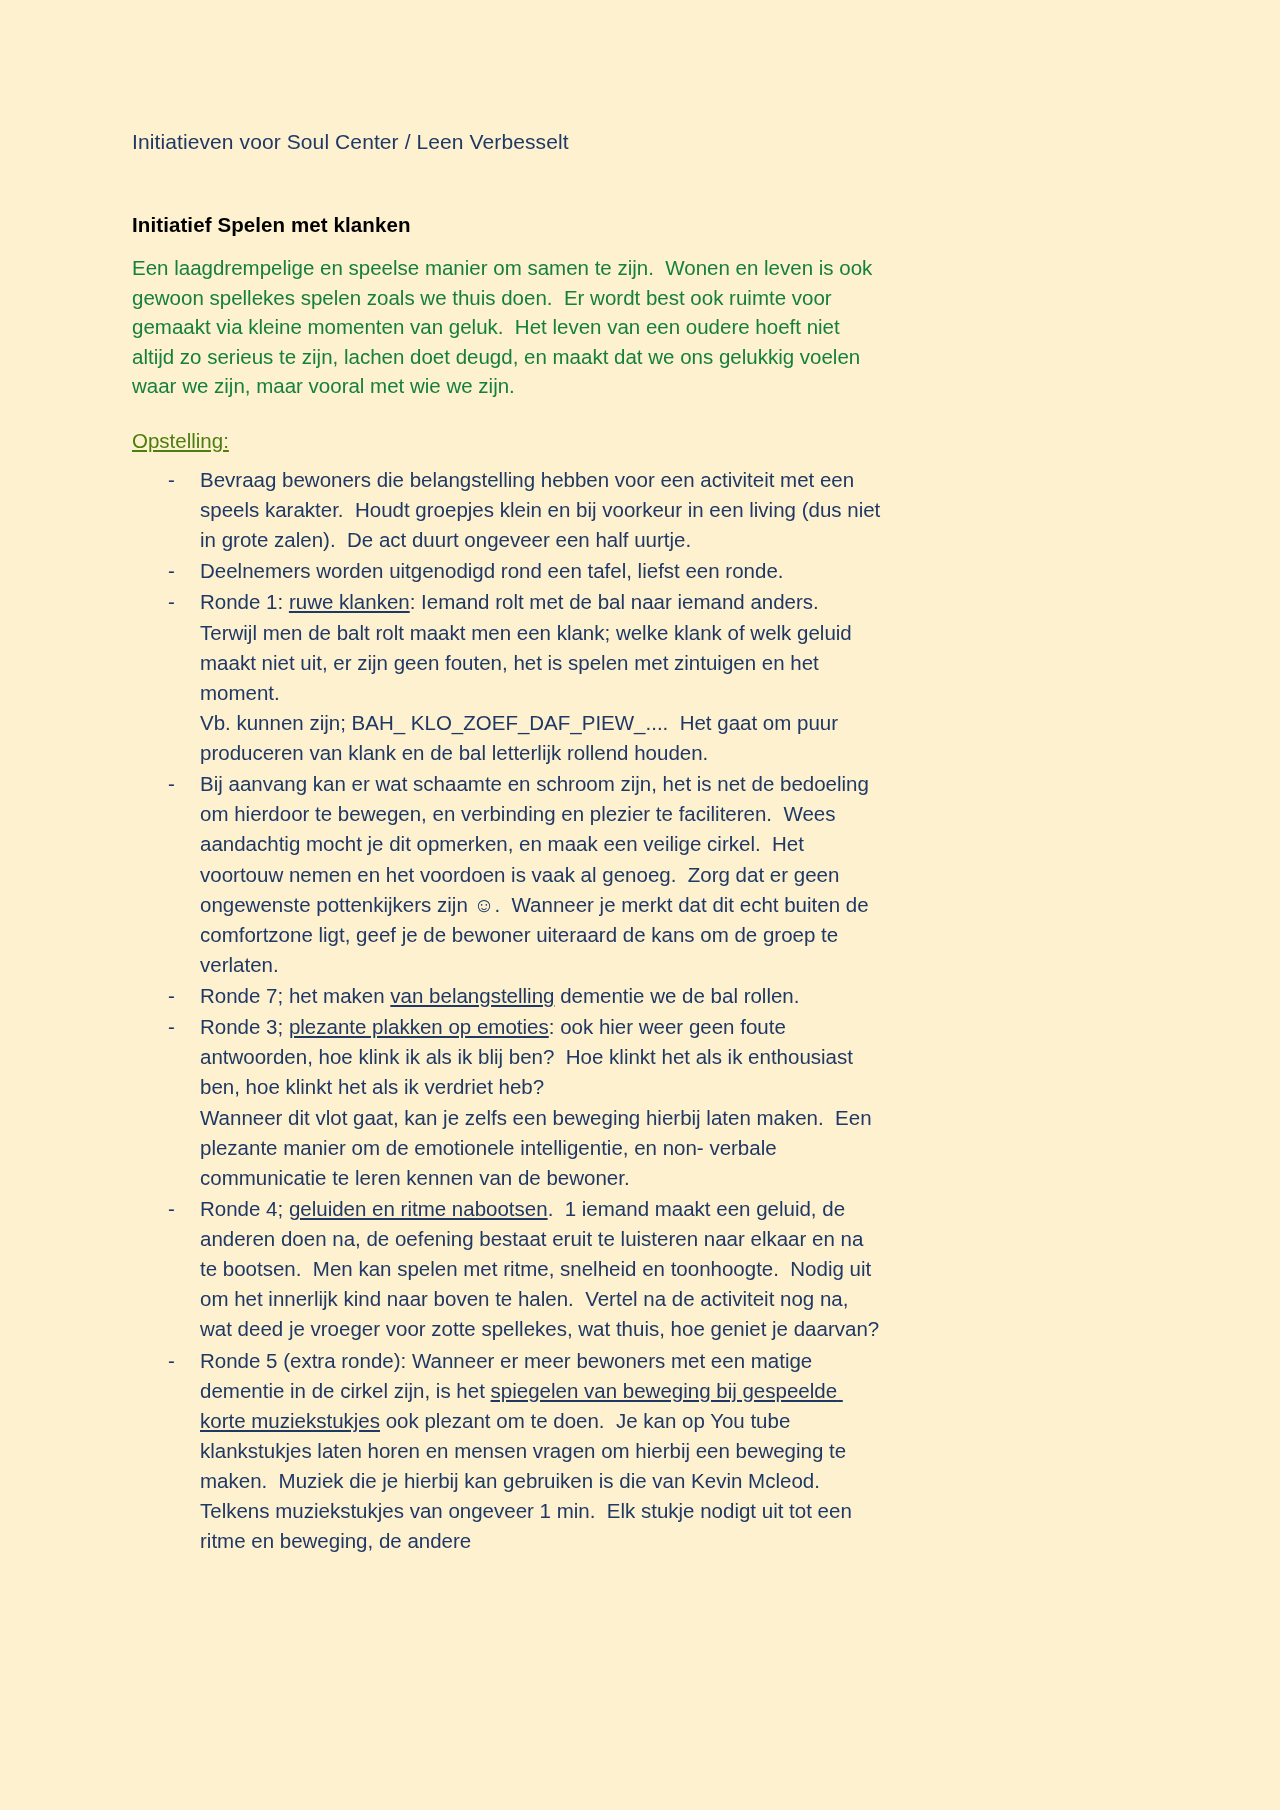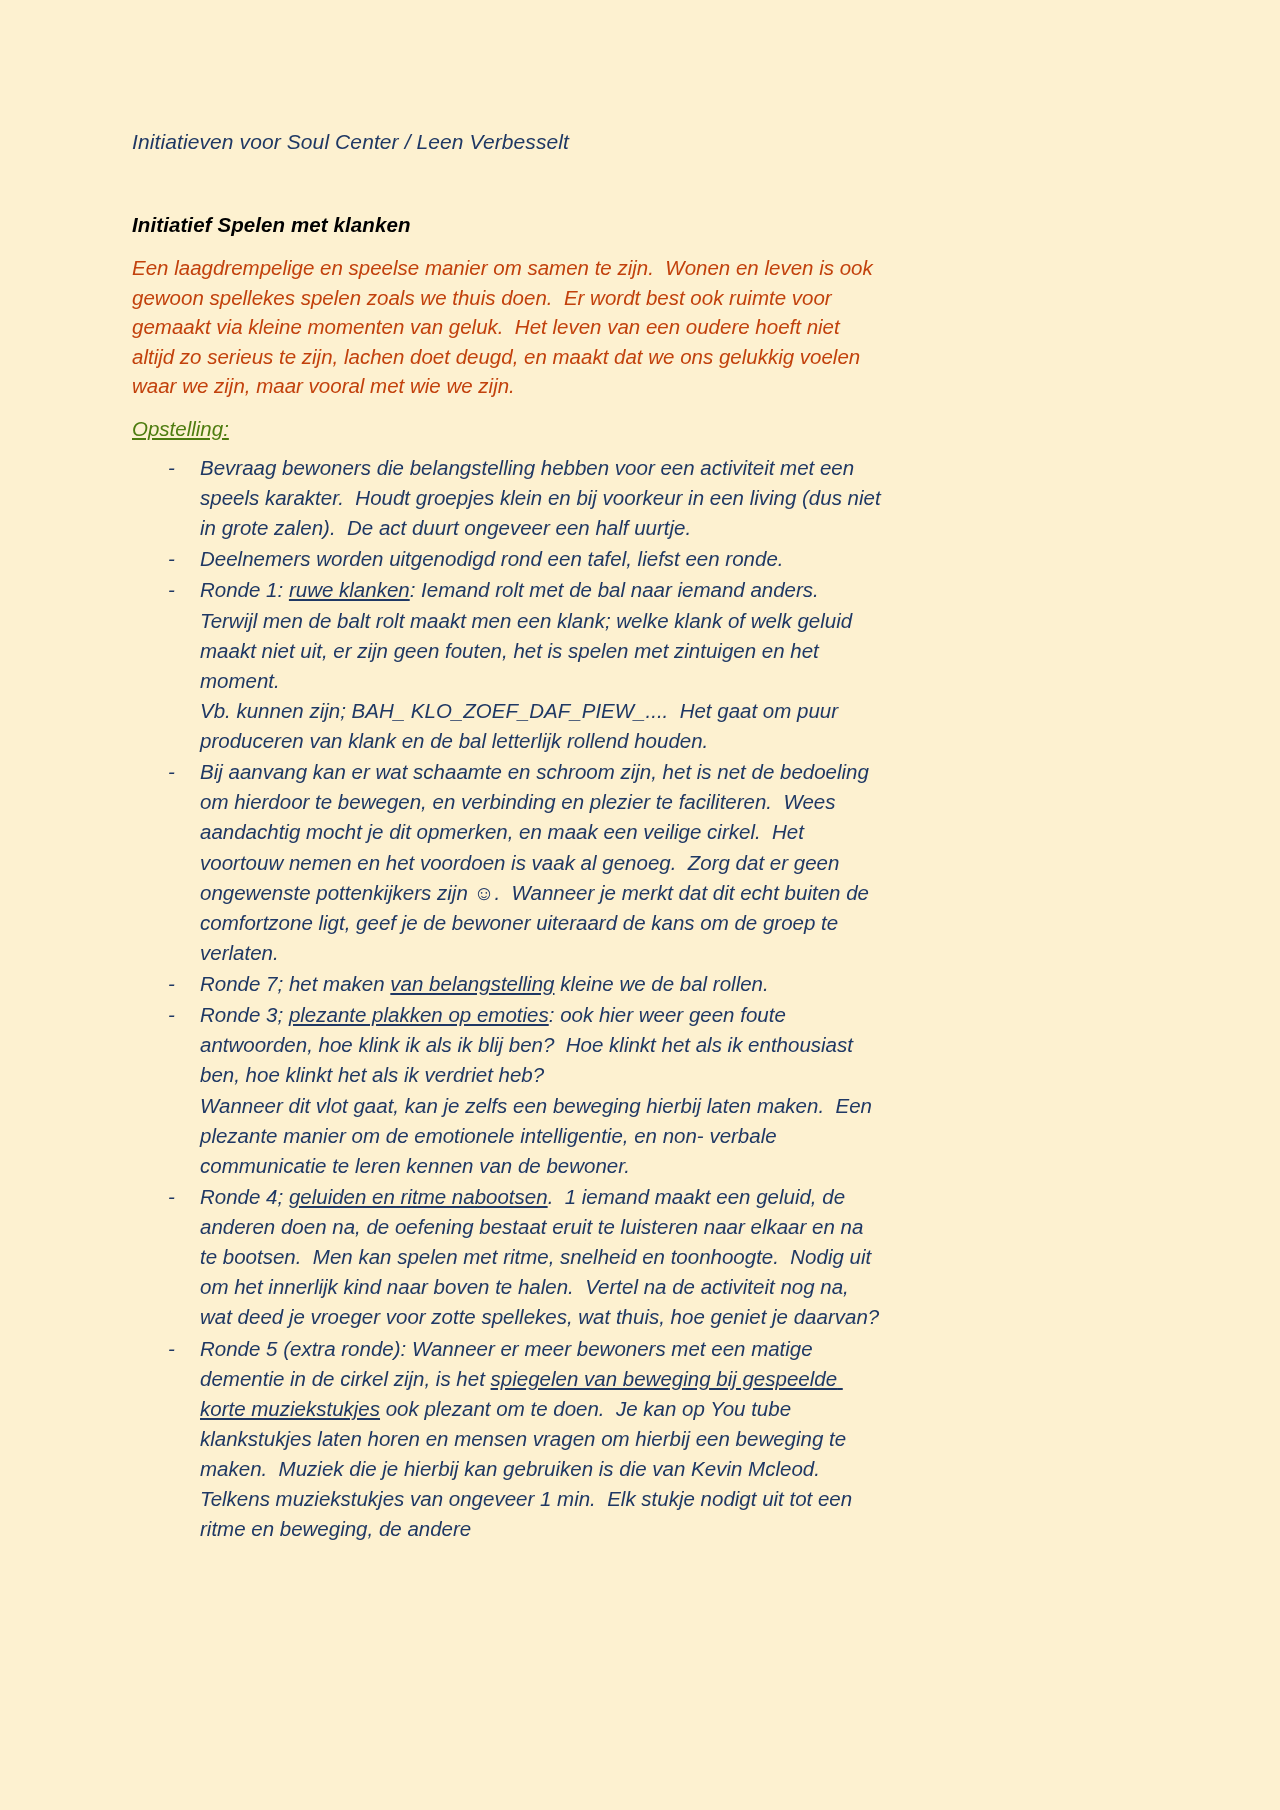--- a/index.html
+++ b/index.html
@@ -14,42 +14,41 @@
     color: #1f3864;
     overflow: hidden;
   }
   .page {
     position: relative;
     width: 1184px;
     height: 1810px;
     background: #fdf1d0;
     box-sizing: border-box;
     padding: 128px 300px 8px 132px;
-    font-style: italic;
   }
   .doc-header {
     font-size: 21px;
     line-height: 1.3;
     color: #1f3864;
     margin: 0 0 58px 0;
     letter-spacing: 0.1px;
   }
   .section-title {
     font-size: 20.5px;
     font-weight: bold;
     color: #000000;
     margin: 0 0 16px 0;
     letter-spacing: 0.1px;
   }
   .intro {
     font-size: 20.5px;
     line-height: 1.44;
-    margin: 0 0 16px 0;
+    margin: 0 0 28px 0;
     max-width: 846px;
-    color: #c2410c;
+    color: #15803d;
   }
   .sub-label {
     font-size: 20.5px;
     margin: 0 0 12px 0;
     color: #4d7c0f;
   }
   .sub-label u { text-decoration: underline; text-underline-offset: 2px; }
 
   ul.bullets {
     list-style: none;
@@ -87,20 +86,20 @@
   <p class="intro nowrap">Een laagdrempelige en speelse manier om samen te zijn.  Wonen en leven is ook gewoon spellekes spelen zoals we thuis doen.  Er wordt best ook ruimte voor gemaakt via kleine momenten van geluk.  Het leven van een oudere hoeft niet altijd zo serieus te zijn, lachen doet deugd, en maakt dat we ons gelukkig voelen waar we zijn, maar vooral met wie we zijn.</p>
 
   <div class="sub-label"><u>Opstelling:</u></div>
 
   <ul class="bullets" id="bullet-list">
       <li><span class="dash">-</span><span class="nowrap"><span>Bevraag bewoners die belangstelling hebben voor een activiteit met een speels karakter.  Houdt groepjes klein en bij voorkeur in een living (dus niet in grote zalen).  De act duurt ongeveer een half uurtje.</span></span></li>
       <li><span class="dash">-</span><span class="nowrap"><span>Deelnemers worden uitgenodigd rond een tafel, liefst een ronde.</span></span></li>
       <li><span class="dash">-</span><span class="nowrap"><span>Ronde 1: </span><u class="inline">ruwe klanken</u><span>: Iemand rolt met de bal naar iemand anders.  Terwijl men de balt rolt maakt men een klank; welke klank of welk geluid maakt niet uit, er zijn geen fouten, het is spelen met zintuigen en het moment.
 Vb. kunnen zijn; BAH_ KLO_ZOEF_DAF_PIEW_....  Het gaat om puur produceren van klank en de bal letterlijk rollend houden.</span></span></li>
       <li><span class="dash">-</span><span class="nowrap"><span>Bij aanvang kan er wat schaamte en schroom zijn, het is net de bedoeling om hierdoor te bewegen, en verbinding en plezier te faciliteren.  Wees aandachtig mocht je dit opmerken, en maak een veilige cirkel.  Het voortouw nemen en het voordoen is vaak al genoeg.  Zorg dat er geen ongewenste pottenkijkers zijn ☺.  Wanneer je merkt dat dit echt buiten de comfortzone ligt, geef je de bewoner uiteraard de kans om de groep te verlaten.</span></span></li>
-      <li><span class="dash">-</span><span class="nowrap"><span>Ronde 7; het maken </span><u class="inline">van belangstelling</u><span> kleine we de bal rollen.</span></span></li>
+      <li><span class="dash">-</span><span class="nowrap"><span>Ronde 7; het maken </span><u class="inline">van belangstelling</u><span> dementie we de bal rollen.</span></span></li>
       <li><span class="dash">-</span><span class="nowrap"><span>Ronde 3; </span><u class="inline">plezante plakken op emoties</u><span>: ook hier weer geen foute antwoorden, hoe klink ik als ik blij ben?  Hoe klinkt het als ik enthousiast ben, hoe klinkt het als ik verdriet heb?
 Wanneer dit vlot gaat, kan je zelfs een beweging hierbij laten maken.  Een plezante manier om de emotionele intelligentie, en non- verbale communicatie te leren kennen van de bewoner.</span></span></li>
       <li><span class="dash">-</span><span class="nowrap"><span>Ronde 4; </span><u class="inline">geluiden en ritme nabootsen</u><span>.  1 iemand maakt een geluid, de anderen doen na, de oefening bestaat eruit te luisteren naar elkaar en na te bootsen.  Men kan spelen met ritme, snelheid en toonhoogte.  Nodig uit om het innerlijk kind naar boven te halen.  Vertel na de activiteit nog na, wat deed je vroeger voor zotte spellekes, wat thuis, hoe geniet je daarvan?</span></span></li>
       <li><span class="dash">-</span><span class="nowrap"><span>Ronde 5 (extra ronde): Wanneer er meer bewoners met een matige dementie in de cirkel zijn, is het </span><u class="inline">spiegelen van beweging bij gespeelde korte muziekstukjes</u><span> ook plezant om te doen.  Je kan op You tube klankstukjes laten horen en mensen vragen om hierbij een beweging te maken.  Muziek die je hierbij kan gebruiken is die van Kevin Mcleod.  Telkens muziekstukjes van ongeveer 1 min.  Elk stukje nodigt uit tot een ritme en beweging, de andere</span></span></li>
     </ul>
 
 </div>
 
 </body></html>

